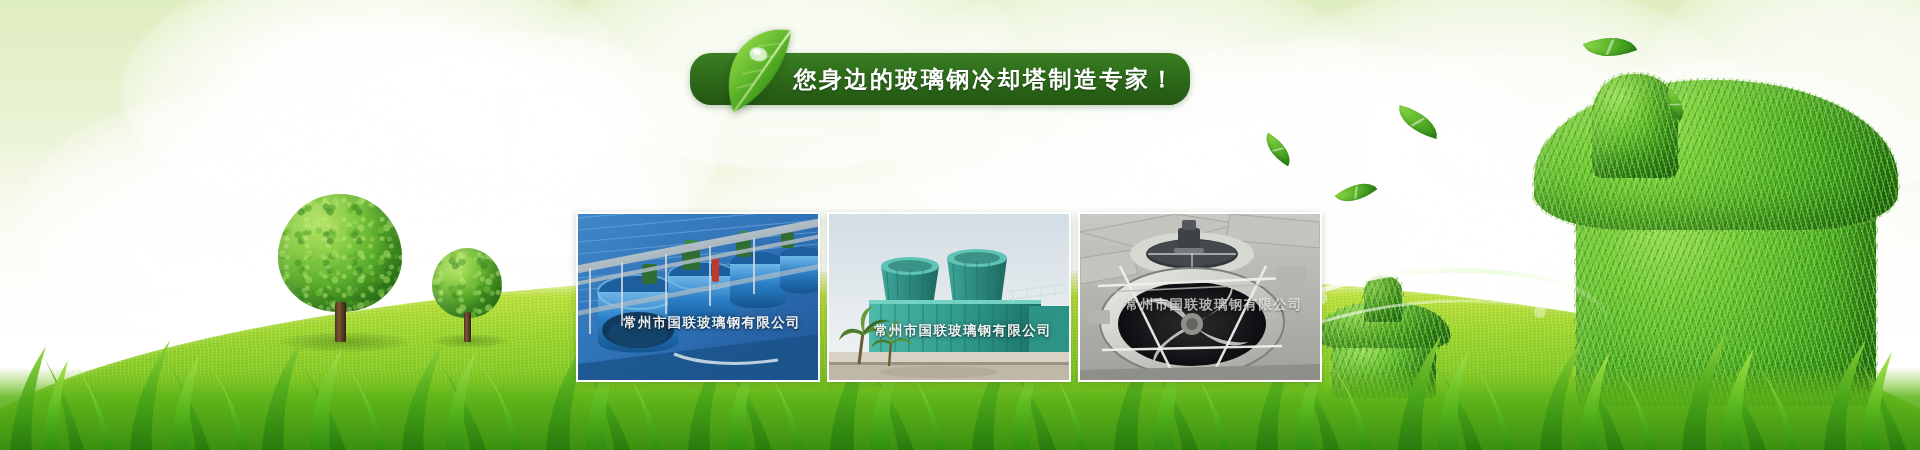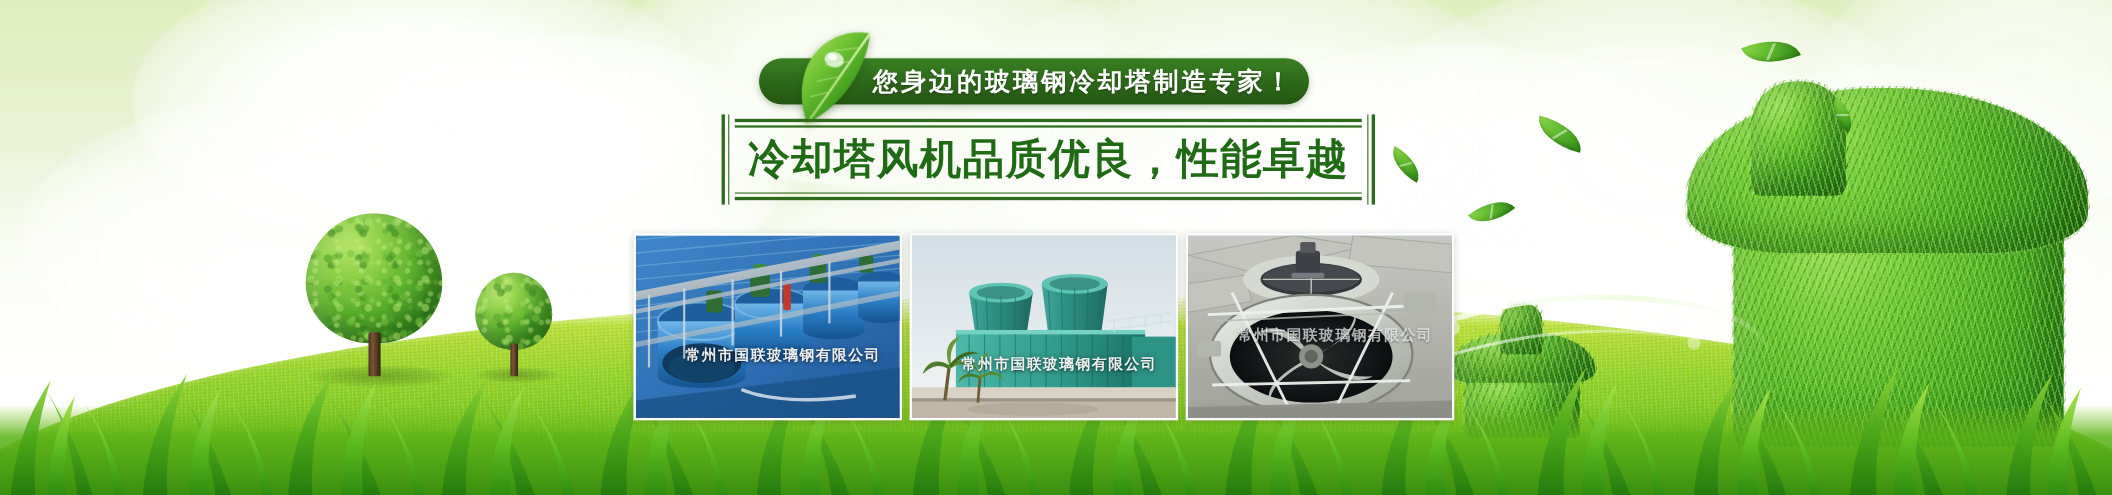--- a/index.html
+++ b/index.html
@@ -229,21 +229,21 @@
   #leaf-6 { left: 1660px; top: 96px;  width: 30px; height: 17px; transform: rotate(44deg); }
 
   
   .swoosh { position:absolute; right: 300px; bottom: 70px; width: 420px; height: 190px; pointer-events:none; }
   .swoosh svg { width:100%; height:100%; display:block; }
 
   
   .tagline-pill {
     position: absolute;
     left: 690px; top: 53px;
-    width: 500px; height: 42px;
+    width: 500px; height: 52px;
     border-radius: 21px;
     background: linear-gradient(180deg, #3a7f23 0%, #2f6d1b 40%, #235612 100%);
     box-shadow: 0 2px 6px rgba(30,70,15,.28);
     display: flex;
     align-items: center;
     justify-content: flex-end;
     padding-right: 14px;
     box-sizing: border-box;
   }
   .tagline-text {
@@ -779,25 +779,14 @@
         <path d="M55,18 L34,26"></path>
           <path d="M50,32 L29,41"></path>
         <path d="M44,48 L25,57"></path>
           <path d="M38,64 L23,72"></path>
       </g>
       <ellipse cx="36" cy="34" rx="9" ry="7" fill="#ffffff" opacity=".72"></ellipse>
       <ellipse cx="34" cy="32" rx="4" ry="3" fill="#ffffff" opacity=".9"></ellipse>
     </svg>
   </div>
 
-  <div class="headline-frame">
-    <div class="hf-line hf-top-thick"></div>
-    <div class="hf-line hf-top-thin"></div>
-    <div class="hf-line hf-bot-thick"></div>
-    <div class="hf-line hf-bot-thin"></div>
-    <div class="hf-side hf-left"></div>
-    <div class="hf-side-thin hf-left-thin"></div>
-    <div class="hf-side hf-right"></div>
-    <div class="hf-side-thin hf-right-thin"></div>
-    <div class="headline-text">冷却塔风机品质优良，性能卓越</div>
-  </div>
 
 </div>
 
 </body></html>

